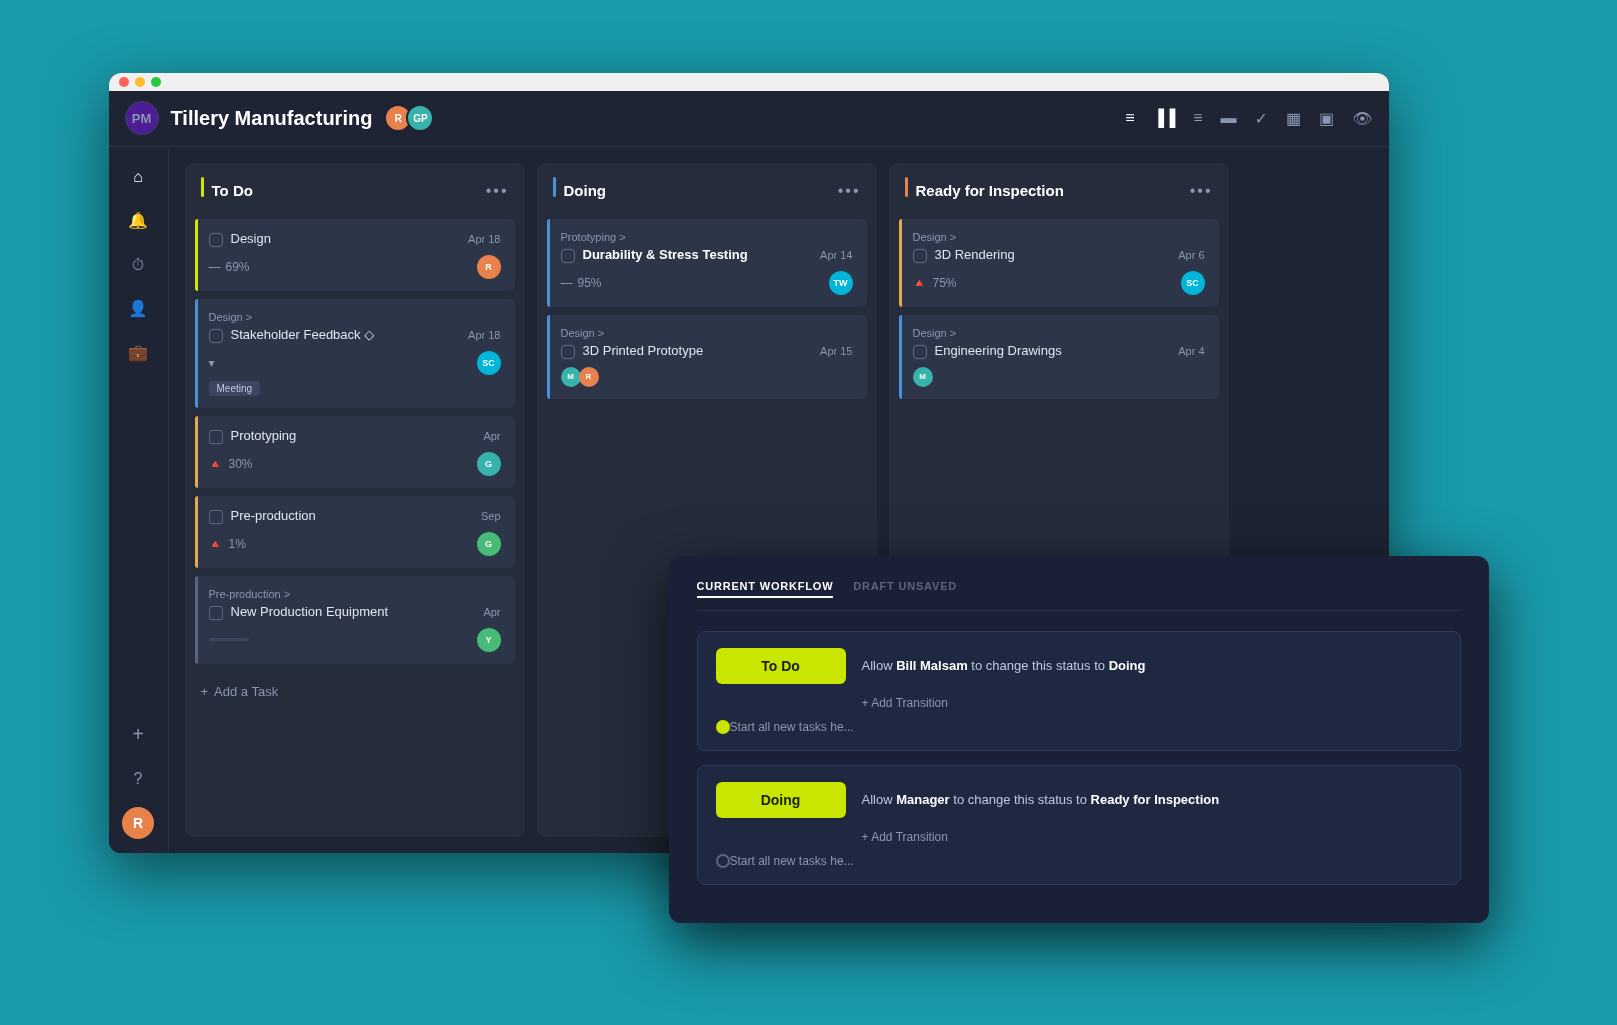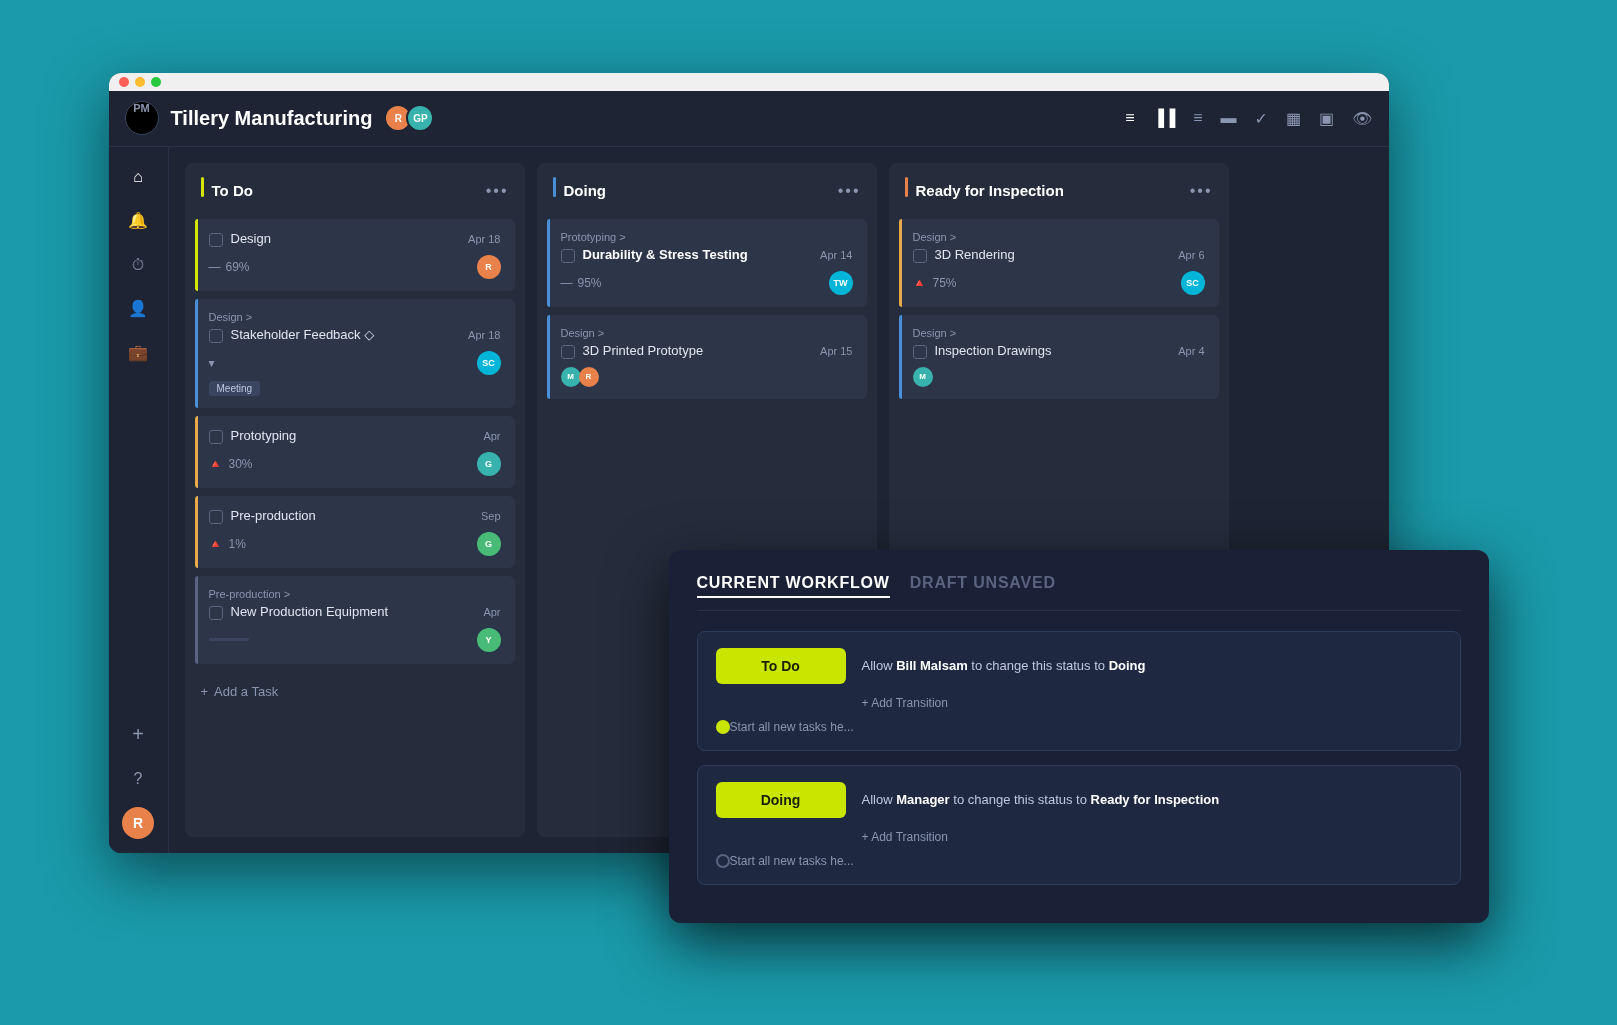--- a/index.html
+++ b/index.html
@@ -54,23 +54,23 @@
       height: 56px;
       background: #1e2433;
       display: flex;
       align-items: center;
       padding: 0 16px;
       gap: 12px;
       border-bottom: 1px solid #2a3045;
     }
     .pm-logo {
       width: 34px; height: 34px; border-radius: 50%;
-      background: #000000;
-      display: flex; align-items: flex-start; justify-content: center;
-      color: #8a95b0; font-size: 11px; font-weight: bold;
+      background: #4c1d95;
+      display: flex; align-items: center; justify-content: center;
+      color: #8a95b0; font-size: 13px; font-weight: bold;
       border: 1.5px solid #3a4560;
     }
     .project-title {
       color: #fff;
       font-size: 20px;
       font-weight: 600;
       margin-right: 0;
     }
     .avatar {
       width: 28px; height: 28px; border-radius: 50%;
@@ -272,21 +272,21 @@
       z-index: 100;
     }
     .modal-tabs {
       display: flex;
       gap: 20px;
       margin-bottom: 20px;
       border-bottom: 1px solid #2a3045;
       padding-bottom: 12px;
     }
     .modal-tab {
-      font-size: 16px;
+      font-size: 11px;
       font-weight: 700;
       letter-spacing: 0.8px;
       cursor: pointer;
       padding-bottom: 4px;
     }
     .modal-tab.active { color: #fff; border-bottom: 2px solid #fff; }
     .modal-tab.inactive { color: #5a6480; }
 
     .workflow-card {
       background: #1e2840;
@@ -563,21 +563,21 @@
               </div>
               <div class="task-avatar avatar-cyan">SC</div>
             </div>
           </div>
 
           <div class="task-card" style="position:relative;">
             <div class="task-card-left-accent left-blue"></div>
             <div class="parent-label">Design &gt;</div>
             <div class="task-card-top">
               <div class="task-checkbox"></div>
-              <span class="task-name">Inspection Drawings</span>
+              <span class="task-name">Engineering Drawings</span>
               <span class="task-date">Apr 4</span>
             </div>
             <div class="task-footer">
               <div class="task-progress">
                 <div class="task-avatar avatar-teal" style="width:20px;height:20px;font-size:8px;">M</div>
               </div>
             </div>
           </div>
         </div>
 

